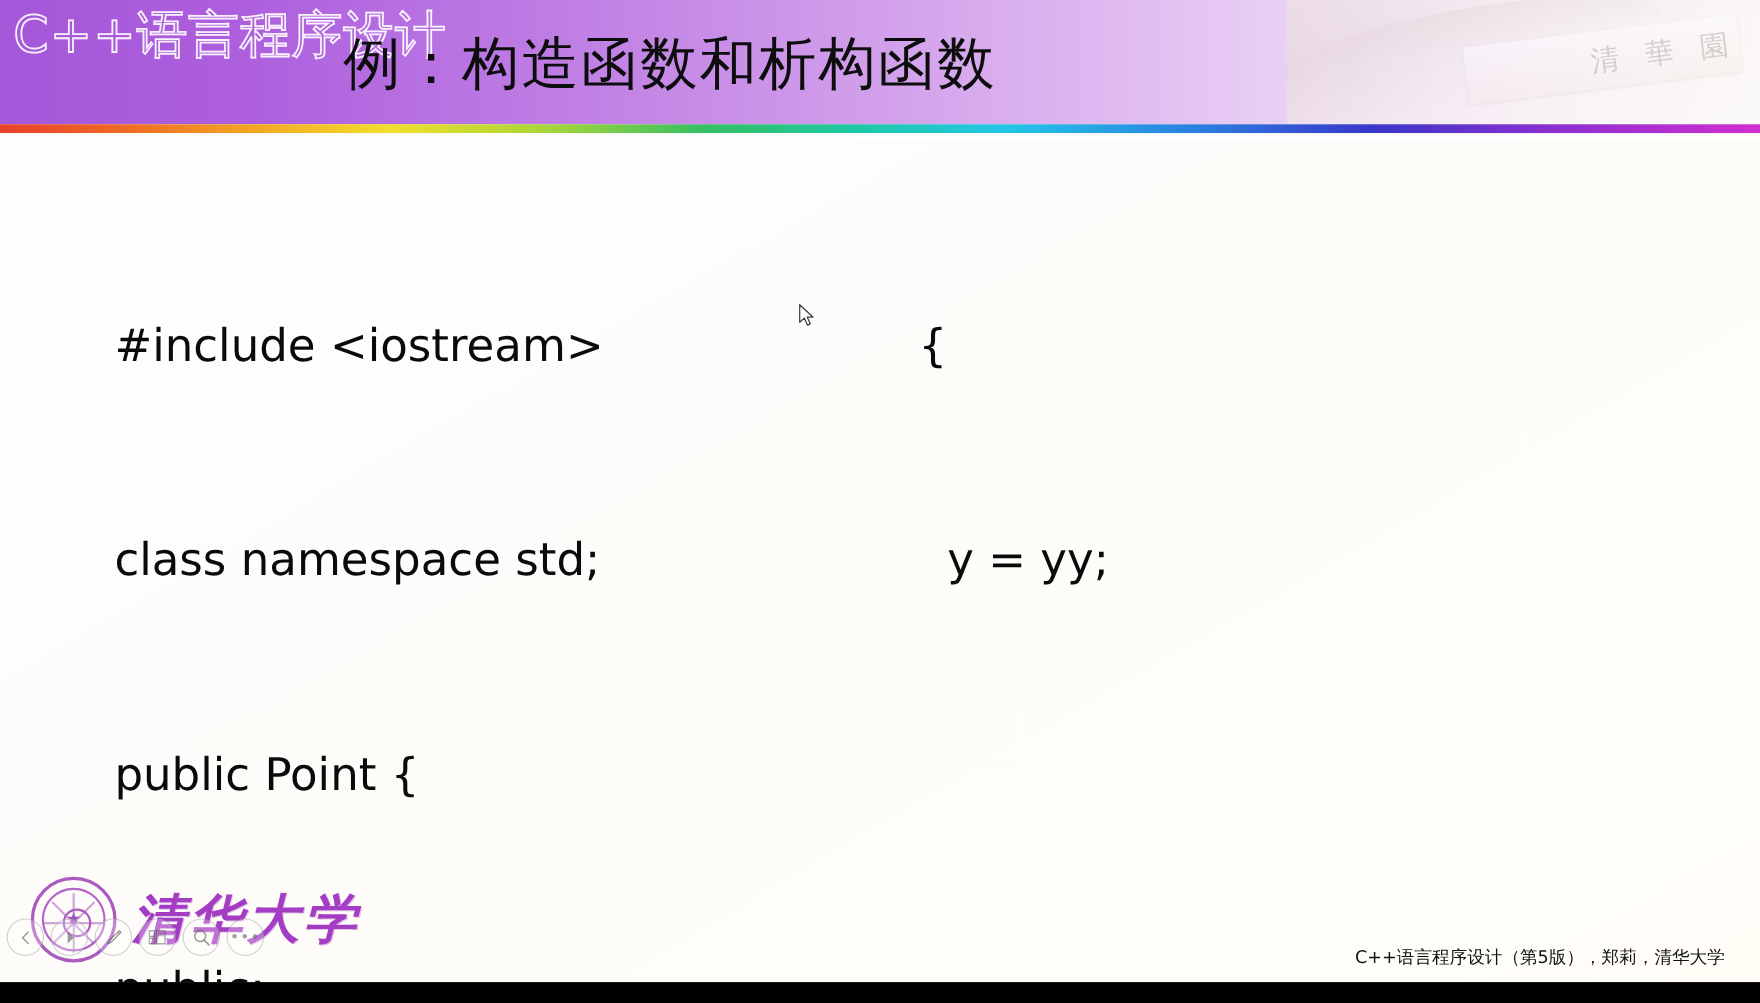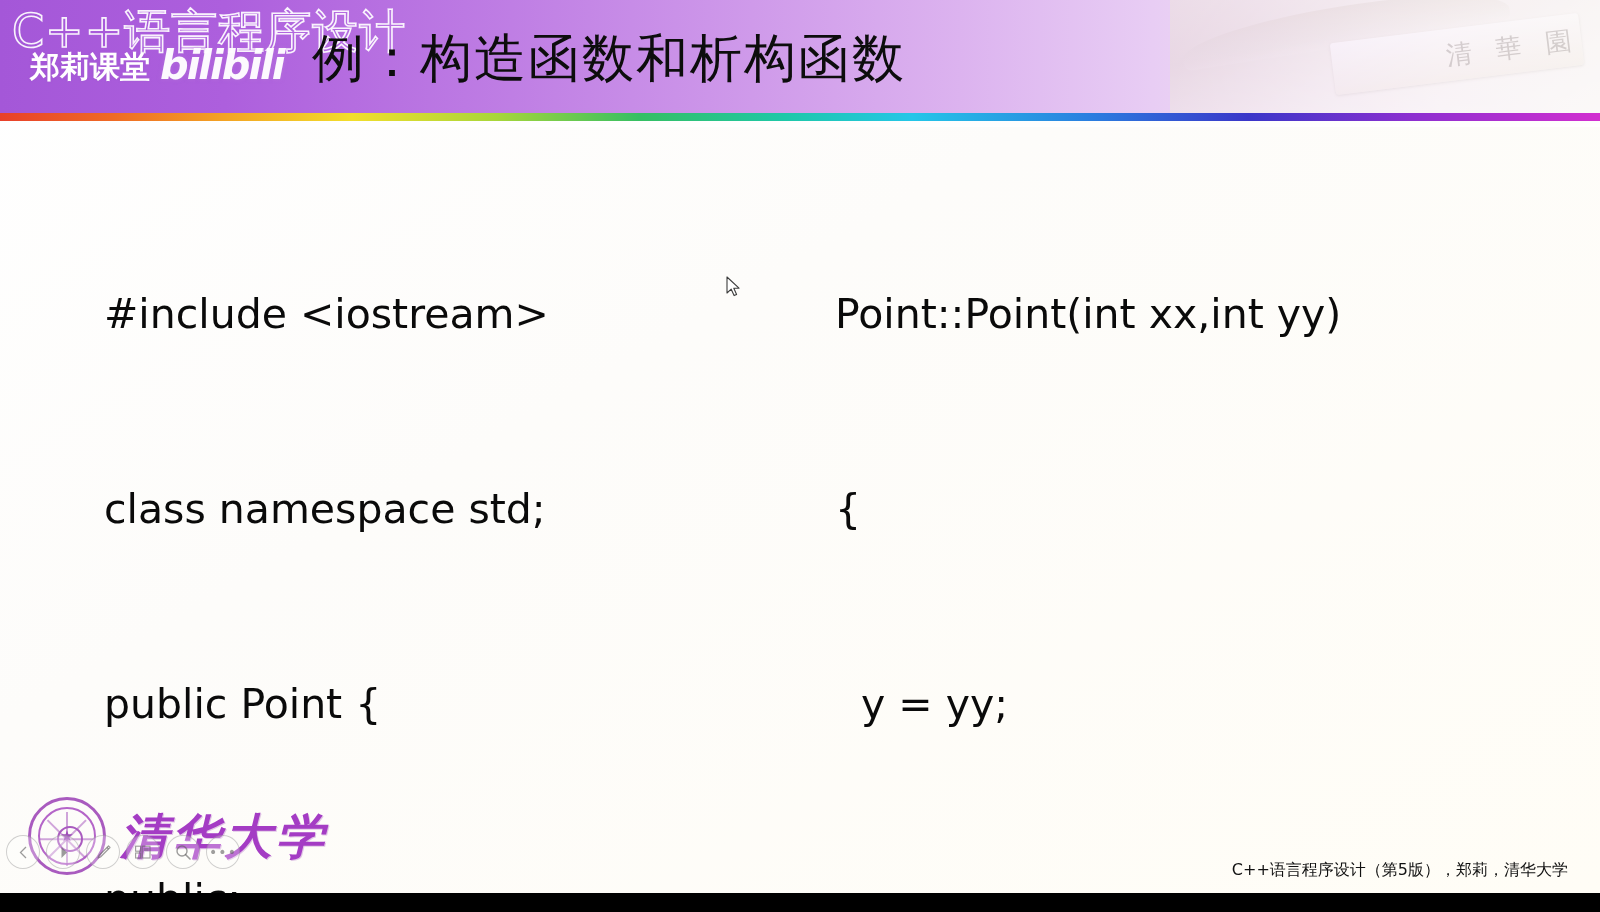--- a/index.html
+++ b/index.html
@@ -360,24 +360,20 @@
         <div class="plaque"></div>
         <div class="glyphs">
           <span>清</span>
           <span>華</span>
           <span>園</span>
         </div>
       </div>
 
       <div class="watermark">
         <div class="wm-outline">C++语言程序设计</div>
-        <div class="wm-row">
-          <span class="wm-course">郑莉课堂</span>
-          <span class="wm-bili">bilibili</span>
-        </div>
       </div>
 
       <div class="slide-title">例：构造函数和析构函数</div>
     </div>
 
     <div class="rainbow"></div>
     <div class="rainbow-soft"></div>
 
     <div class="code-col code-left">
       <div class="code-line">#include &lt;iostream&gt;</div>
@@ -386,21 +382,20 @@
       <div class="code-line">public:</div>
       
       
       
       
       
       
     </div>
 
     <div class="code-col code-right">
-      <div class="code-line">Point::Point(int xx,int yy)</div>
       <div class="code-line">{</div>
       <div class="code-line">  y = yy;</div>
       
       
       
       
     </div>
 
     <div class="thu-logo">
       <div class="thu-seal">

